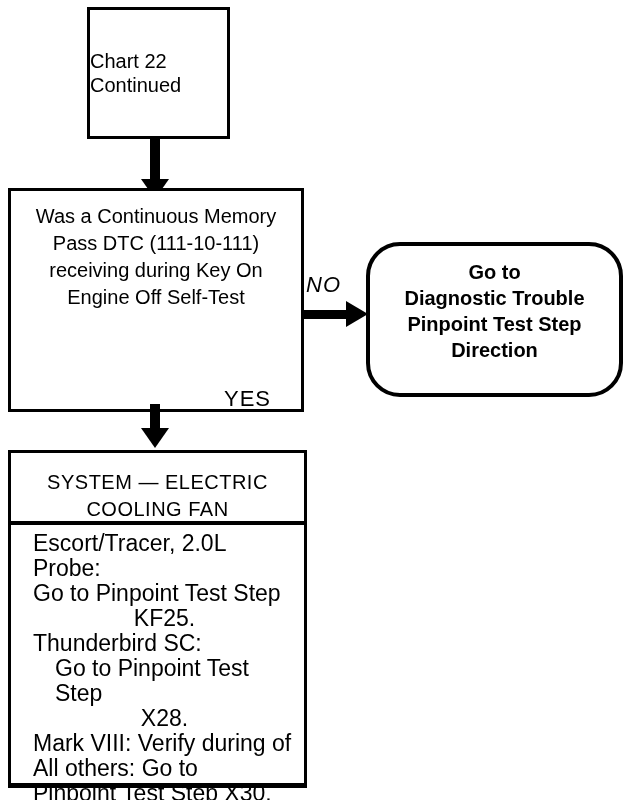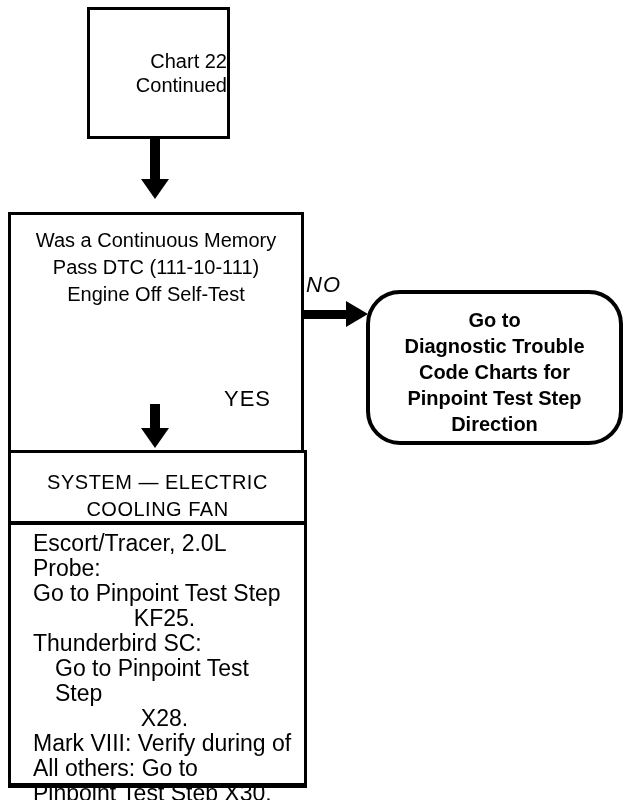--- a/index.html
+++ b/index.html
@@ -17,40 +17,40 @@
   }
   .box {
     position: absolute;
     border: 3px solid #000000;
     background: #ffffff;
   }
   
   .start-box {
     left: 87px; top: 7px; width: 143px; height: 132px;
     display: flex; flex-direction: column;
-    align-items: flex-end; justify-content: center;
+    align-items: flex-start; justify-content: center;
     font-size: 20px; line-height: 24px;
     text-align: center;
   }
   
   .decision-box {
-    left: 8px; top: 212px; width: 296px; height: 256px;
+    left: 8px; top: 188px; width: 296px; height: 224px;
     padding-top: 12px;
     text-align: center;
     font-size: 20px; line-height: 27px;
   }
   
   .result-box {
     left: 366px; top: 242px; width: 257px; height: 155px;
     border-width: 4px;
     border-radius: 34px;
     padding-top: 13px;
     text-align: center;
     font-weight: 700;
-    font-size: 20px; line-height: 26px; margin-top: 48px;
+    font-size: 20px; line-height: 26px;
   }
   
   .system-box {
     left: 8px; top: 450px; width: 299px; height: 338px;
     border-bottom-width: 5px;
   }
   .system-header {
     height: 72px;
     border-bottom: 4px solid #000000;
     padding-top: 16px;
@@ -104,31 +104,31 @@
     <div>Chart 22</div>
     <div>Continued</div>
   </div>
 
   <div class="shaft-v arrow1-shaft"></div>
   <div class="head-down arrow1-head"></div>
 
   <div class="box decision-box">
     <div>Was a Continuous Memory</div>
     <div>Pass DTC (111-10-111)</div>
+    <div>receiving during Key On</div>
     <div>Engine Off Self-Test</div>
   </div>
 
   <div class="branch-label no-label">NO</div>
   <div class="shaft-h no-arrow-shaft"></div>
   <div class="head-right no-arrow-head"></div>
 
   <div class="box result-box">
     <div>Go to</div>
     <div>Diagnostic Trouble</div>
-    <div>Code Charts for</div>
     <div>Pinpoint Test Step</div>
     <div>Direction</div>
   </div>
 
   <div class="shaft-v arrow2-shaft"></div>
   <div class="head-down arrow2-head"></div>
   <div class="branch-label yes-label">YES</div>
 
   <div class="box system-box">
     <div class="system-header">

